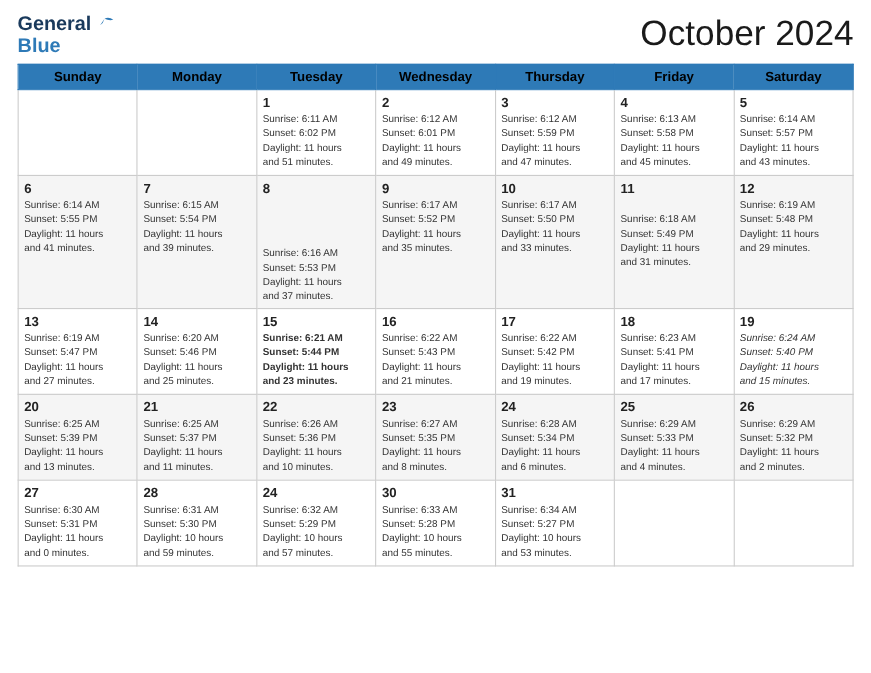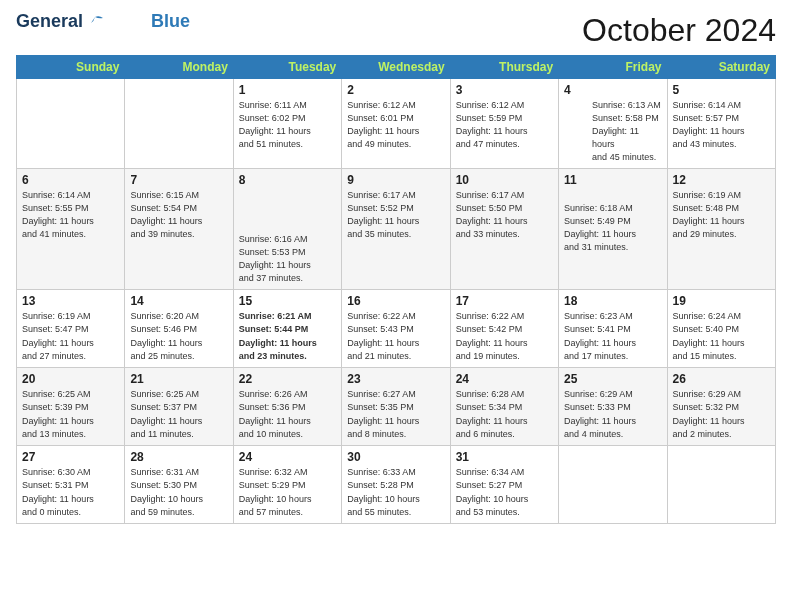--- a/index.html
+++ b/index.html
@@ -17,23 +17,22 @@
       background: #fff;
     }
     .header-area {
       display: flex;
       align-items: flex-start;
       justify-content: space-between;
       margin-bottom: 6px;
     }
     .logo {
       display: flex;
-      flex-direction: row;
+      flex-direction: column;
       align-items: flex-start;
-      gap: 44px;
     }
     .logo-text {
       font-size: 18px;
       font-weight: bold;
       color: #1a3a5c;
       line-height: 1.1;
     }
     .title-area {
       text-align: right;
     }
@@ -46,25 +45,25 @@
       font-size: 15px;
       color: #333;
     }
     .calendar-table {
       width: 100%;
       border-collapse: collapse;
       table-layout: fixed;
     }
     .calendar-table th {
       background: #2e7ab7;
-      color: #bef264;
+      color: #000000;
       font-size: 12px;
       font-weight: bold;
       padding: 4px 5px;
-      text-align: right;
+      text-align: center;
       border: 1px solid #2e7ab7;
     }
     .calendar-table td {
       border: 1px solid #ccc;
       vertical-align: top;
       padding: 4px 5px;
       font-size: 9.5px;
       color: #222;
       height: 78px;
       background: #fff;
@@ -141,21 +140,21 @@
           </td>
           <td>
             <span class="day-num">3</span>
             <div class="cell-info" style="white-space: pre-line;">Sunrise: 6:12 AM
 Sunset: 5:59 PM
 Daylight: 11 hours
 and 47 minutes.</div>
           </td>
           <td>
             <span class="day-num">4</span>
-            <div class="cell-info" style="white-space: pre-line; margin-left: 28px;">Sunrise: 6:13 AM
+            <div class="cell-info" style="white-space: pre-line;">Sunrise: 6:13 AM
 Sunset: 5:58 PM
 Daylight: 11 hours
 and 45 minutes.</div>
           </td>
           <td>
             <span class="day-num">5</span>
             <div class="cell-info" style="white-space: pre-line;">Sunrise: 6:14 AM
 Sunset: 5:57 PM
 Daylight: 11 hours
 and 43 minutes.</div>
@@ -250,21 +249,21 @@
           </td>
           <td>
             <span class="day-num">18</span>
             <div class="cell-info" style="white-space: pre-line;">Sunrise: 6:23 AM
 Sunset: 5:41 PM
 Daylight: 11 hours
 and 17 minutes.</div>
           </td>
           <td>
             <span class="day-num">19</span>
-            <div class="cell-info" style="white-space: pre-line;">Sunrise: 6:24 AM
+            <div class="cell-info" style="white-space: pre-line; font-style: italic;">Sunrise: 6:24 AM
 Sunset: 5:40 PM
 Daylight: 11 hours
 and 15 minutes.</div>
           </td>
         </tr>
         <tr>
           <td>
             <span class="day-num">20</span>
             <div class="cell-info" style="white-space: pre-line;">Sunrise: 6:25 AM
 Sunset: 5:39 PM

